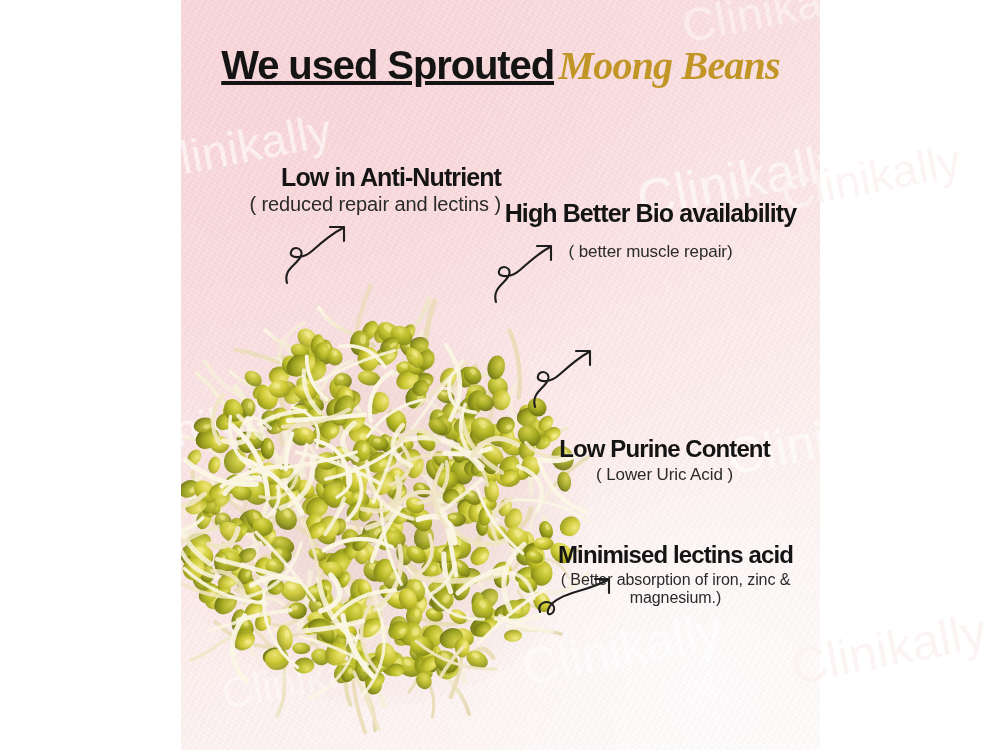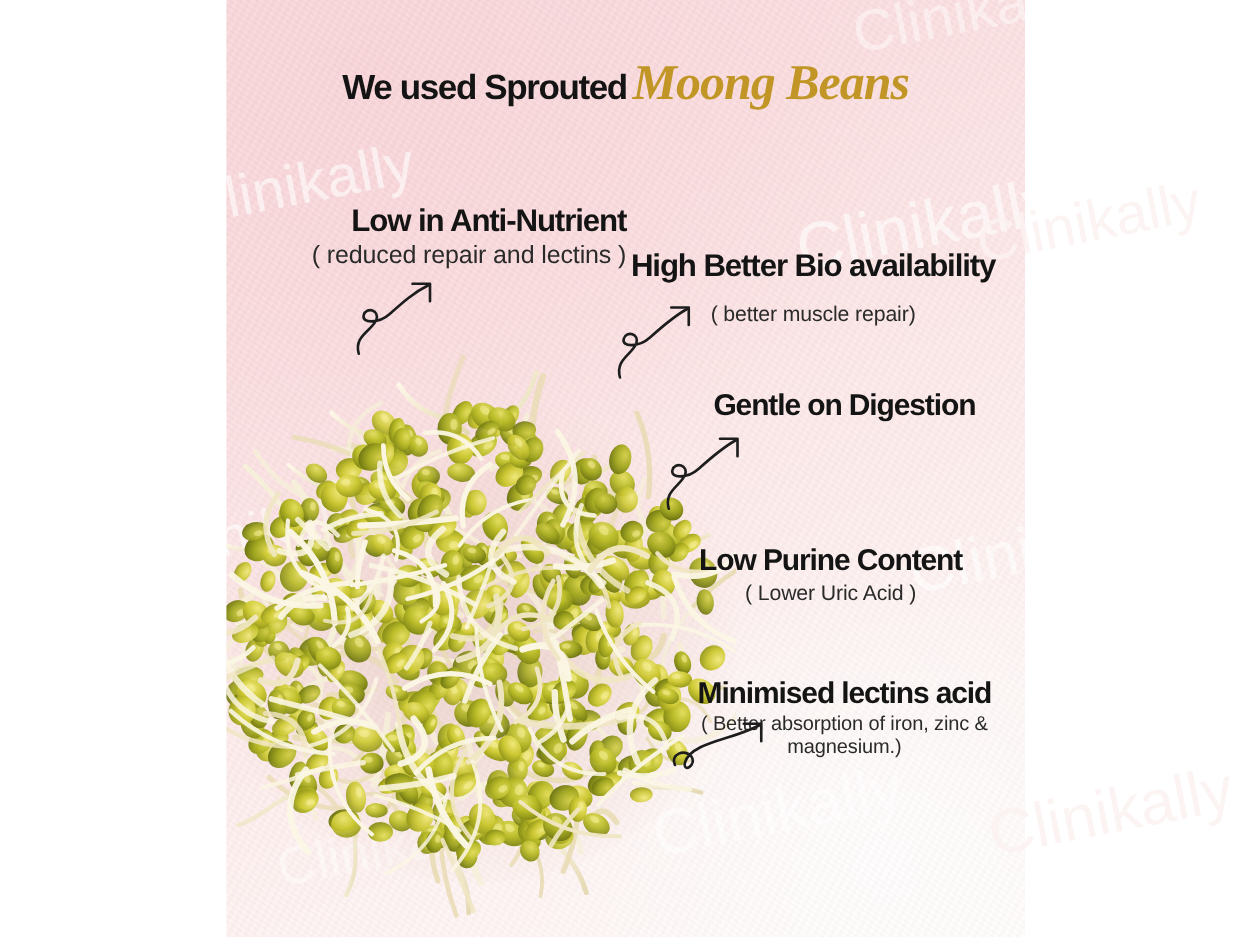--- a/index.html
+++ b/index.html
@@ -56,22 +56,23 @@
   #pile { position:absolute; left:-12px; top:268px; width:420px; height:470px; }
 
   
   .headline {
     position:absolute; left:0; top:42px; width:639px;
     text-align:center;
     white-space:nowrap;
   }
   .headline .hl-black {
     font-family:"Liberation Sans", sans-serif;
-    font-weight:700; font-size:28px; color:#141414;
+    font-weight:700; font-size:40px; color:#141414;
     letter-spacing:-1.1px;
+    text-decoration:underline;
   }
   .headline .hl-gold {
     font-family:"Liberation Serif", serif;
     font-style:italic; font-weight:700; font-size:40px;
     color:#c19627; letter-spacing:-.8px;margin-top:48px;
   }
 
   
   .benefit { position:absolute; }
   .benefit .b-title {
@@ -1076,21 +1077,20 @@
       <div class="b-title">Low in Anti-Nutrient</div>
       <div class="b-sub">( reduced repair and lectins )</div>
     </div>
 
     <div class="benefit" id="b2">
       <div class="b-title">High Better Bio availability</div>
       <div class="b-sub">( better muscle repair)</div>
     </div>
 
     <div class="benefit" id="b3">
-      <div class="b-title">Gentle on Digestion</div>
     </div>
 
     <div class="benefit" id="b4">
       <div class="b-title">Low Purine Content</div>
       <div class="b-sub">( Lower Uric Acid )</div>
     </div>
 
     <div class="benefit" id="b5">
       <div class="b-title">Minimised lectins acid</div>
       <div class="b-sub">( Better absorption of  iron, zinc &amp; magnesium.)</div>

